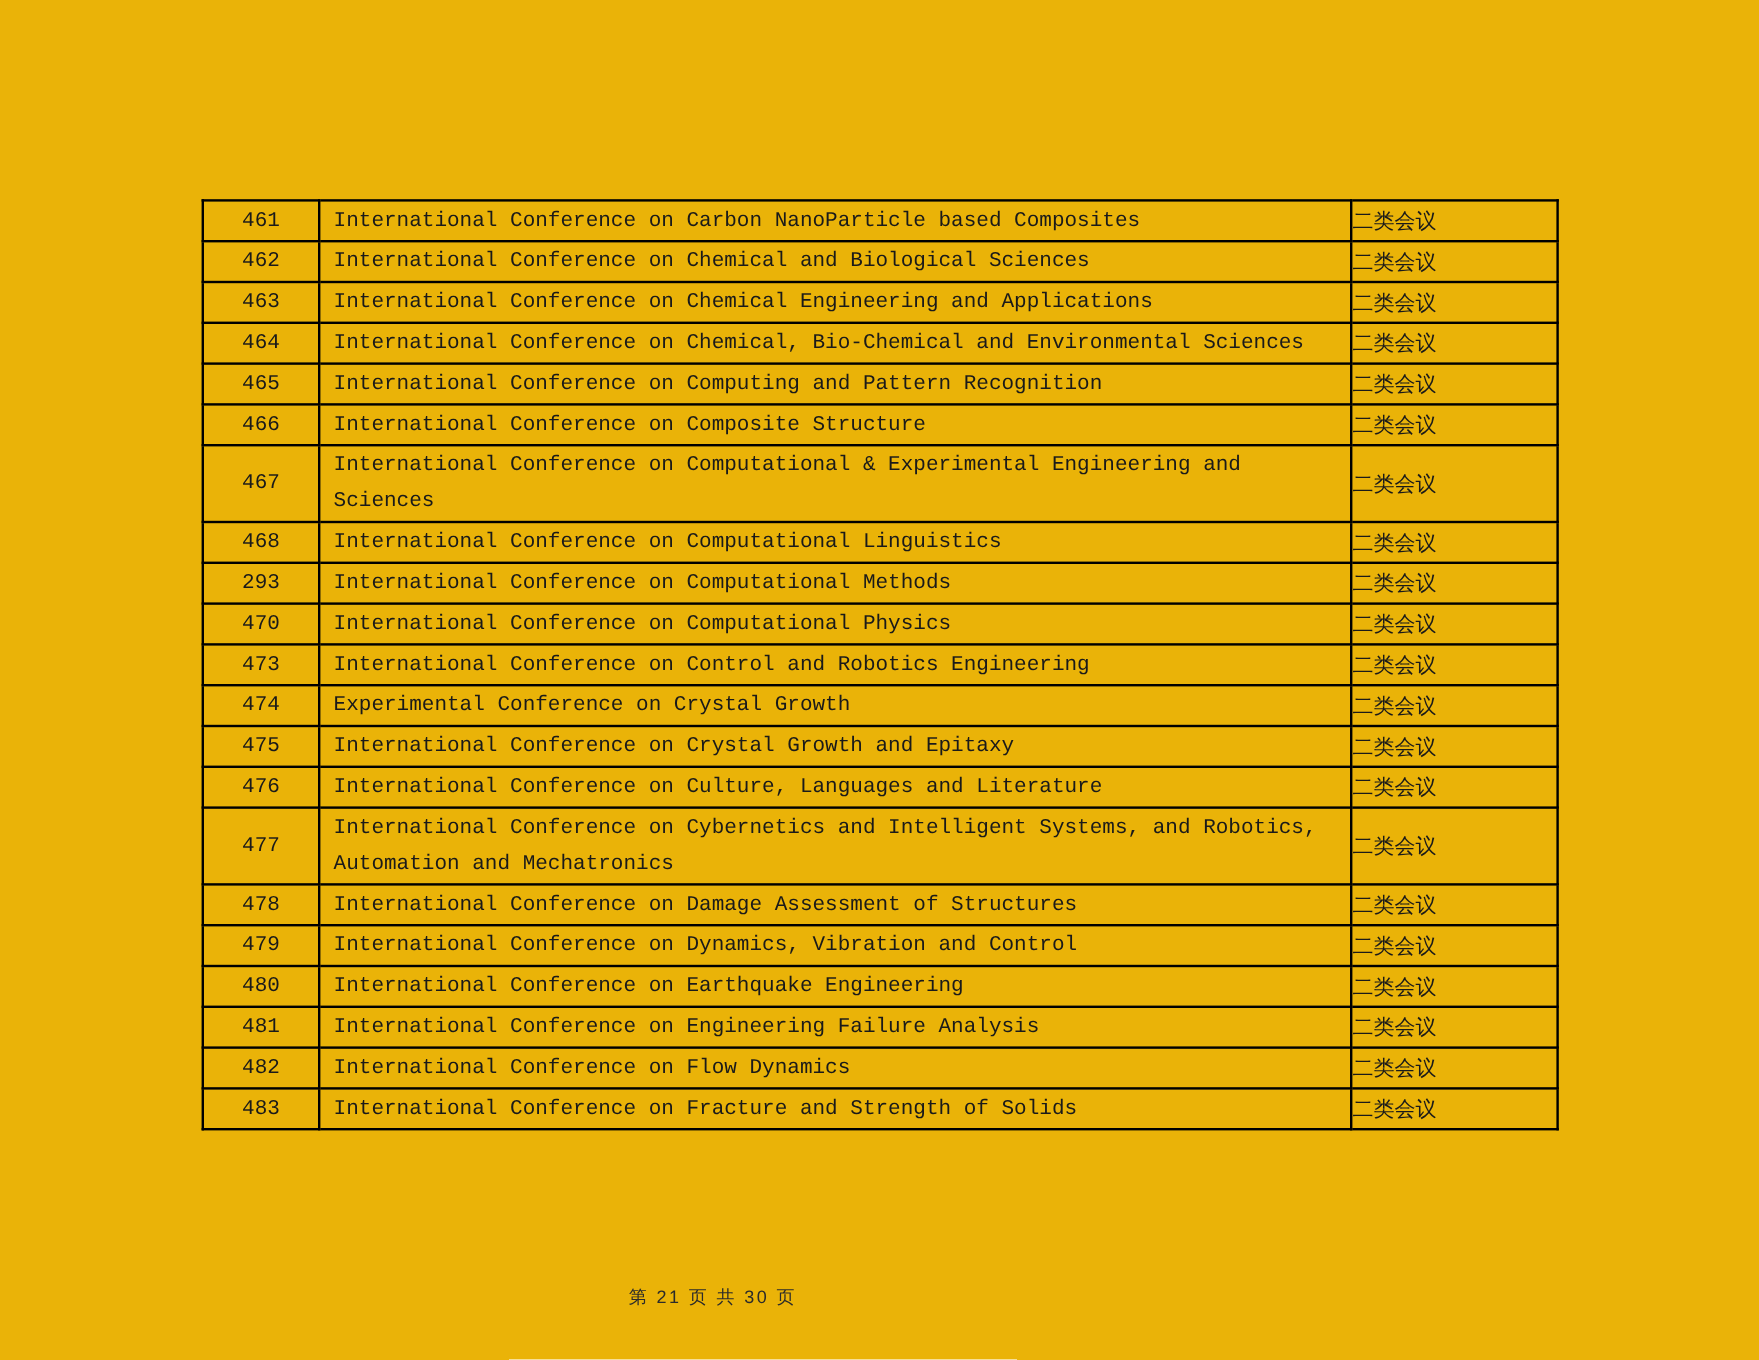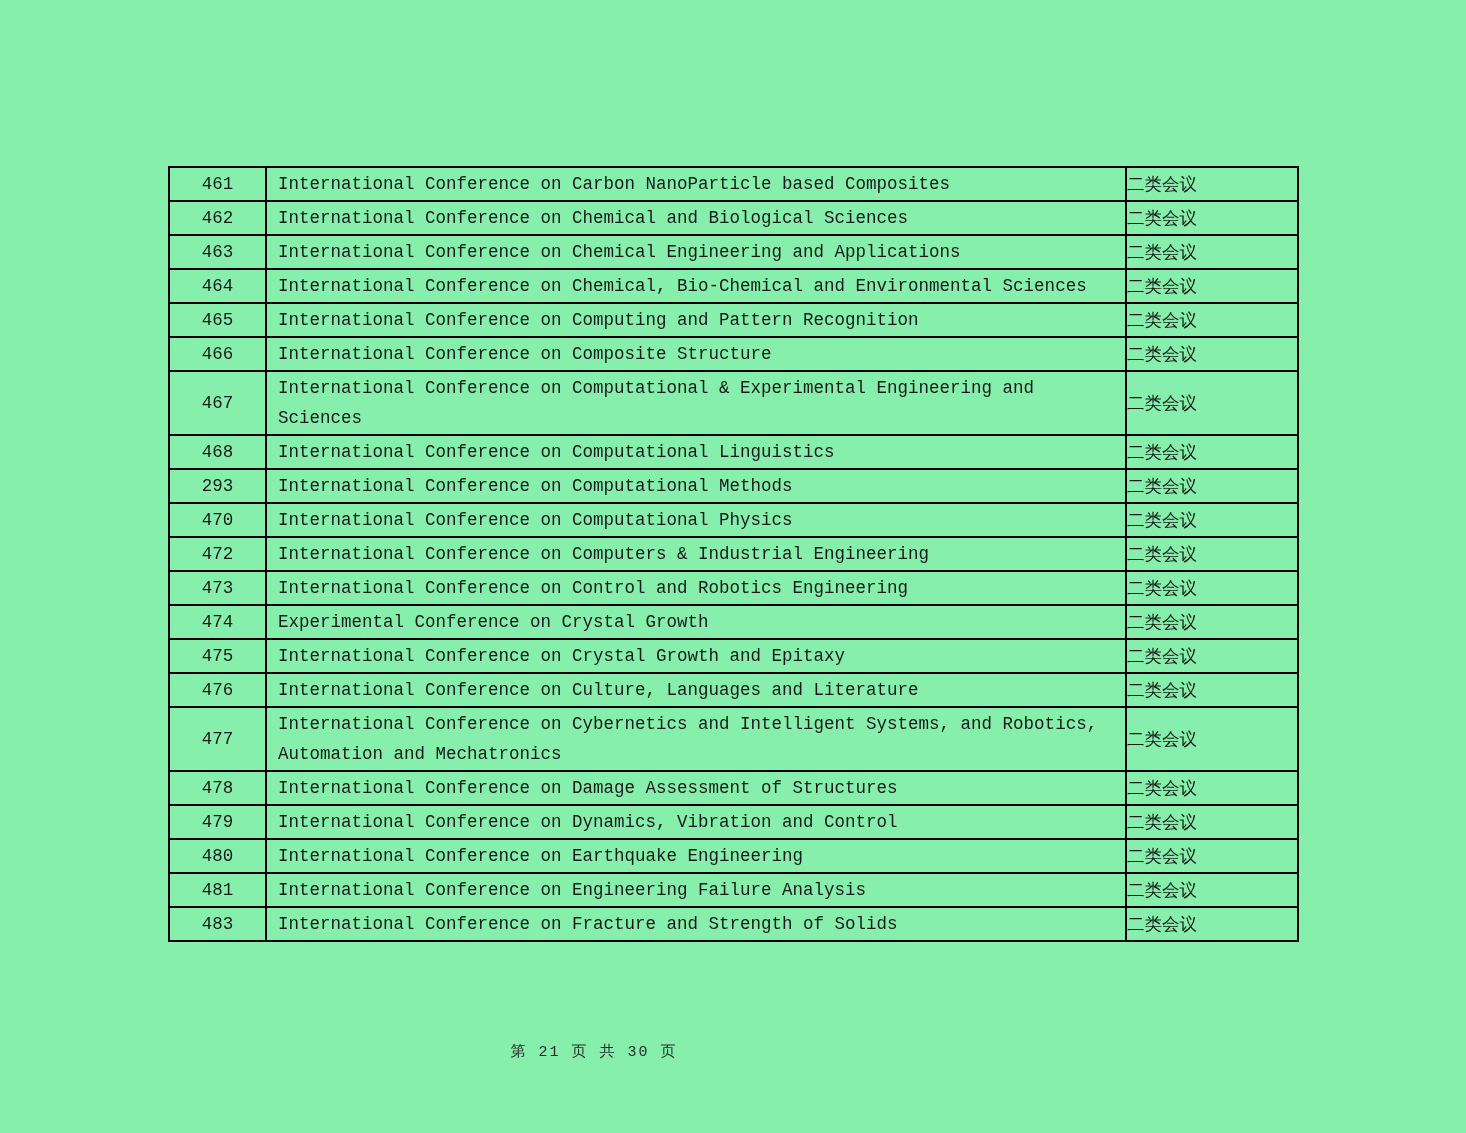--- a/index.html
+++ b/index.html
@@ -9,21 +9,21 @@
     background: #ffffff;
     font-family: "Liberation Mono", "DejaVu Sans Mono", monospace;
     color: #1a1a1a;
     overflow: hidden;
     position: relative;
   }
   .page {
     position: absolute;
     left: 0; top: 0;
     width: 1466px; height: 1133px;
-    background: #86efac;
+    background: #eab308;
   }
   .table-wrap {
     position: absolute;
     left: 168px;
     top: 166px;
   }
   table.conf-table {
     border-collapse: collapse;
     table-layout: fixed;
     width: 1129px;
@@ -48,27 +48,27 @@
   }
   td.cell-cat {
     text-align: left;
     font-size: 19px;
     font-family: Liberation Serif, serif;
     padding: 0 0;
   }
   .footer {
     position: absolute;
     left: 0;
-    top: 1042px;
+    top: 1072px;
     width: 1188px;
     text-align: center;
     font-size: 15px;
     letter-spacing: 2px;
     color: #2b2b2b;
-    font-family: Liberation Mono, monospace;
+    font-family: Liberation Sans, sans-serif;
   }
 </style>
 </head>
 <body>
 
 <div class="page">
 
   <div class="table-wrap">
     <table class="conf-table">
       <colgroup>
@@ -121,25 +121,20 @@
     <td class="cell-no">293</td>
     <td class="cell-name">International Conference on Computational Methods</td>
     <td class="cell-cat">二类会议</td>
   </tr>
           <tr>
     <td class="cell-no">470</td>
     <td class="cell-name">International Conference on Computational Physics</td>
     <td class="cell-cat">二类会议</td>
   </tr>
           <tr>
-    <td class="cell-no">472</td>
-    <td class="cell-name">International Conference on Computers &amp; Industrial Engineering</td>
-    <td class="cell-cat">二类会议</td>
-  </tr>
-          <tr>
     <td class="cell-no">473</td>
     <td class="cell-name">International Conference on Control and Robotics Engineering</td>
     <td class="cell-cat">二类会议</td>
   </tr>
           <tr>
     <td class="cell-no">474</td>
     <td class="cell-name">Experimental Conference on Crystal Growth</td>
     <td class="cell-cat">二类会议</td>
   </tr>
           <tr>
@@ -171,20 +166,25 @@
     <td class="cell-no">480</td>
     <td class="cell-name">International Conference on Earthquake Engineering</td>
     <td class="cell-cat">二类会议</td>
   </tr>
           <tr>
     <td class="cell-no">481</td>
     <td class="cell-name">International Conference on Engineering Failure Analysis</td>
     <td class="cell-cat">二类会议</td>
   </tr>
           <tr>
+    <td class="cell-no">482</td>
+    <td class="cell-name">International Conference on Flow Dynamics</td>
+    <td class="cell-cat">二类会议</td>
+  </tr>
+          <tr>
     <td class="cell-no">483</td>
     <td class="cell-name">International Conference on Fracture and Strength of Solids</td>
     <td class="cell-cat">二类会议</td>
   </tr>
         </tbody>
     </table>
   </div>
 
   <div class="footer">第 21 页 共 30 页</div>
 

